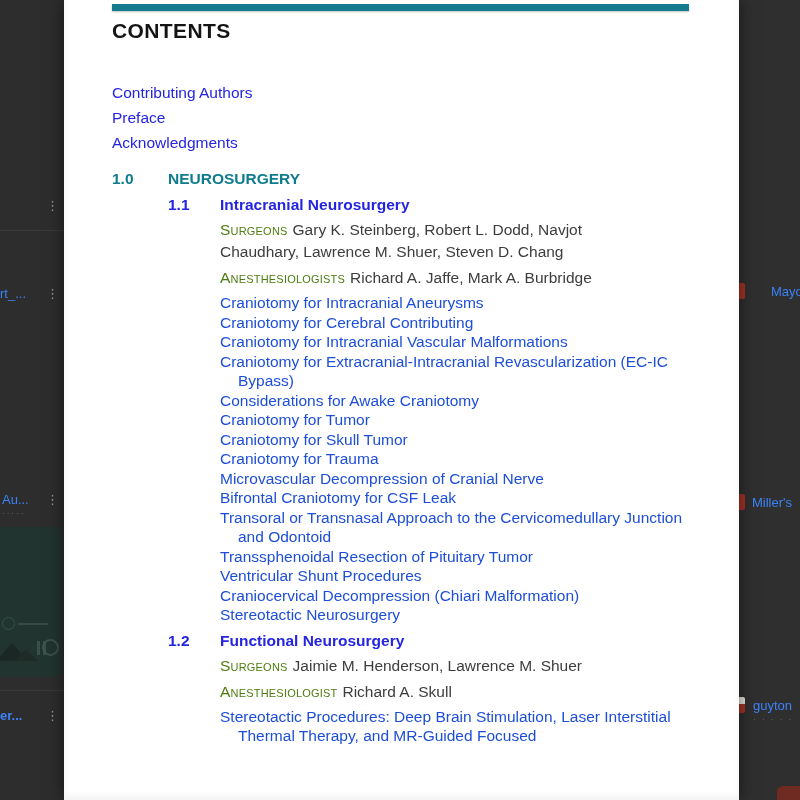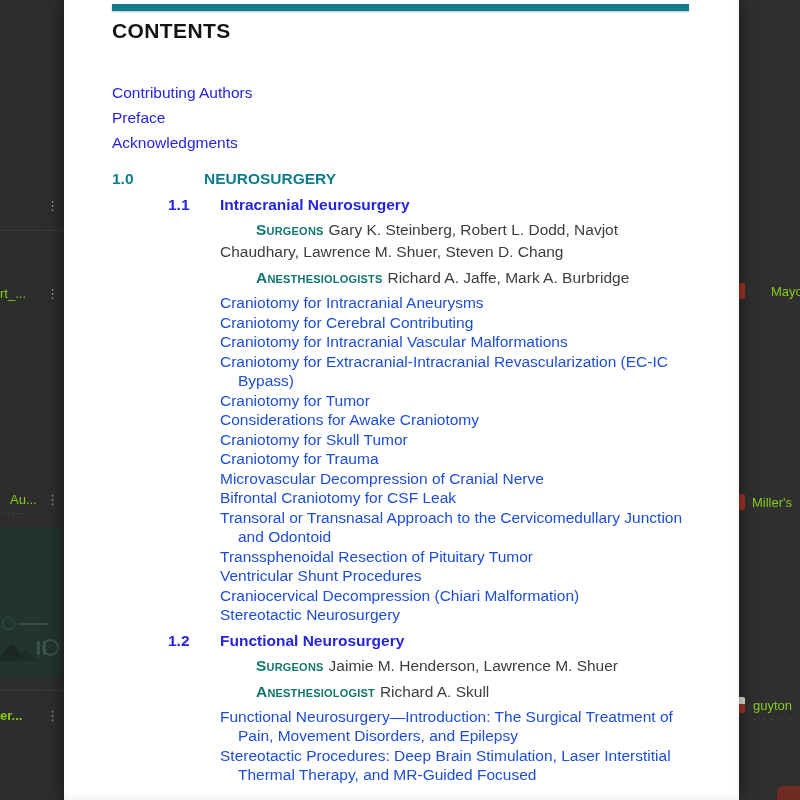--- a/index.html
+++ b/index.html
@@ -4,21 +4,21 @@
 <style>
   * { margin:0; padding:0; box-sizing:border-box; }
   html,body { width:800px; height:800px; background:#2d2d2d; font-family:"Liberation Sans", sans-serif; }
   .stage { position:relative; width:800px; height:800px; overflow:hidden; background:#2d2d2d; }
 
   
   .side { position:absolute; top:0; height:800px; background:#2d2d2d; }
   .side-left { left:0; width:64px; }
   .side-right { left:736px; width:64px; background:#2f2f2f; }
   .sep { position:absolute; left:0; width:64px; height:1px; background:rgba(255,255,255,0.06); }
-  .side-label { position:absolute; color:#84cc16; font-size:13px; white-space:nowrap; }
+  .side-label { position:absolute; color:#3b82f6; font-size:13px; white-space:nowrap; }
   .side-label.small { font-size:8px; color:#6d6d6d; letter-spacing:2px; }
   .kebab { position:absolute; color:#9a9a9a; font-family:"DejaVu Sans", sans-serif; font-size:13px; line-height:13px; }
   .thumb { position:absolute; left:-10px; top:527px; width:72px; height:150px; background:#223430; border-radius:8px; }
   .thumb .circ1 { position:absolute; left:12px; top:90px; width:13px; height:13px; border:1.5px solid #3f5650; border-radius:50%; opacity:.8; }
   .thumb .line1 { position:absolute; left:28px; top:96px; width:30px; height:2px; background:#3f5650; opacity:.7; }
   .thumb .mount { position:absolute; left:6px; top:116px; width:0; height:0; border-left:16px solid transparent; border-right:16px solid transparent; border-bottom:18px solid #1b2724; }
   .thumb .mount2 { position:absolute; left:24px; top:122px; width:0; height:0; border-left:12px solid transparent; border-right:12px solid transparent; border-bottom:12px solid #1f2b27; }
   .thumb .bars { position:absolute; left:47px; top:114px; width:3px; height:14px; background:#3f5650; box-shadow:6px 0 0 #3f5650; opacity:.8; }
   .thumb .circ2 { position:absolute; left:52px; top:112px; width:17px; height:17px; border:2px solid #3f5650; border-radius:50%; opacity:.85; }
   .pdf-ico { position:absolute; width:13px; height:16px; background:#a63226; border-radius:2px; }
@@ -28,47 +28,47 @@
   
   .page { position:absolute; left:64px; top:0; width:675px; height:800px; background:#ffffff;
           box-shadow:0 0 16px rgba(0,0,0,0.55), inset 0 -4px 6px rgba(0,0,0,0.05); z-index:2;
           padding:4px 52px 0 48px; color:#3d3d3d; }
   .rule { height:7px; width:577px; background:#147b8d; box-shadow:0 1px 2px rgba(0,0,0,0.25); }
   h1.contents { margin-top:7px; font-size:21px; line-height:26px; font-weight:bold; color:#141414; letter-spacing:.4px; }
   .front-links { margin-top:36px; }
   .front-links .lnk { display:block; color:#2424e2; font-size:15.5px; line-height:25px; text-decoration:none; cursor:pointer; }
 
   .sec-row { display:flex; font-weight:bold; font-size:15.5px; line-height:21px; }
-  .sec-row.lvl0 { margin-top:13px; color:#0e7c8d;gap:36px; }
+  .sec-row.lvl0 { margin-top:13px; color:#0e7c8d; }
   .sec-row.lvl0 .num { width:56px; }
   .sec-row.lvl1 { margin-top:5px; margin-left:56px; color:#2424e2; }
   .sec-row.lvl1 .num { width:52px; }
 
   .block { margin-left:108px; }
   .staff { width:442px; font-size:15.5px; line-height:22px; margin-top:4px; color:#3d3d3d; }
-  .staff .role { font-variant:small-caps; font-weight:700; color:#0f766e; letter-spacing:.2px; margin-right:5px;margin-left:36px; }
+  .staff .role { font-variant:small-caps; font-weight:400; color:#4d7c0f; letter-spacing:.2px; margin-right:5px; }
   .chapters { margin-top:4px; }
   .chapter { display:block; width:468px; color:#1d4ed8; font-size:15.5px; line-height:19.5px;
              padding-left:18px; text-indent:-18px; text-decoration:none; cursor:pointer; }
 </style>
 </head>
 <body>
 
 <div class="stage">
 
   <div class="side side-left">
     <div class="sep" style="top:230px"></div>
     <div class="sep" style="top:690px"></div>
 
     <div class="kebab" style="left:46px; top:199px">⋮</div>
 
     <div class="side-label" style="left:0; top:286px">rt_...</div>
     <div class="kebab" style="left:46px; top:287px">⋮</div>
 
-    <div class="side-label" style="left:10px; top:492px">Au...</div>
+    <div class="side-label" style="left:2px; top:492px">Au...</div>
     <div class="kebab" style="left:46px; top:493px">⋮</div>
     <div class="side-label small" style="left:2px; top:509px">·····</div>
 
     <div class="thumb">
       <span class="circ1"></span>
       <span class="line1"></span>
       <span class="mount"></span>
       <span class="mount2"></span>
       <span class="bars"></span>
       <span class="circ2"></span>
@@ -114,22 +114,22 @@
 
     <div class="block">
       <p class="staff"><span class="role">Surgeons</span><span>Gary K. Steinberg, Robert L. Dodd, Navjot Chaudhary, Lawrence M. Shuer, Steven D. Chang</span></p>
       <p class="staff"><span class="role">Anesthesiologists</span><span>Richard A. Jaffe, Mark A. Burbridge</span></p>
 
       <div class="chapters">
         <a class="chapter">Craniotomy for Intracranial Aneurysms</a>
         <a class="chapter">Craniotomy for Cerebral Contributing</a>
         <a class="chapter">Craniotomy for Intracranial Vascular Malformations</a>
         <a class="chapter">Craniotomy for Extracranial-Intracranial Revascularization (EC-IC Bypass)</a>
+        <a class="chapter">Considerations for Awake Craniotomy</a>
         <a class="chapter">Craniotomy for Tumor</a>
-        <a class="chapter">Considerations for Awake Craniotomy</a>
         <a class="chapter">Craniotomy for Skull Tumor</a>
         <a class="chapter">Craniotomy for Trauma</a>
         <a class="chapter">Microvascular Decompression of Cranial Nerve</a>
         <a class="chapter">Bifrontal Craniotomy for CSF Leak</a>
         <a class="chapter">Transoral or Transnasal Approach to the Cervicomedullary Junction and Odontoid</a>
         <a class="chapter">Transsphenoidal Resection of Pituitary Tumor</a>
         <a class="chapter">Ventricular Shunt Procedures</a>
         <a class="chapter">Craniocervical Decompression (Chiari Malformation)</a>
         <a class="chapter">Stereotactic Neurosurgery</a>
       </div>
@@ -138,19 +138,18 @@
     <div class="sec-row lvl1">
       <span class="num">1.2</span>
       <span class="ttl">Functional Neurosurgery</span>
     </div>
 
     <div class="block">
       <p class="staff"><span class="role">Surgeons</span><span>Jaimie M. Henderson, Lawrence M. Shuer</span></p>
       <p class="staff"><span class="role">Anesthesiologist</span><span>Richard A. Skull</span></p>
 
       <div class="chapters">
-        <a class="chapter">Functional Neurosurgery—Introduction: The Surgical Treatment of Pain, Movement Disorders, and Epilepsy</a>
         <a class="chapter">Stereotactic Procedures: Deep Brain Stimulation, Laser Interstitial Thermal Therapy, and MR-Guided Focused</a>
       </div>
     </div>
   </div>
 
 </div>
 
 </body></html>

